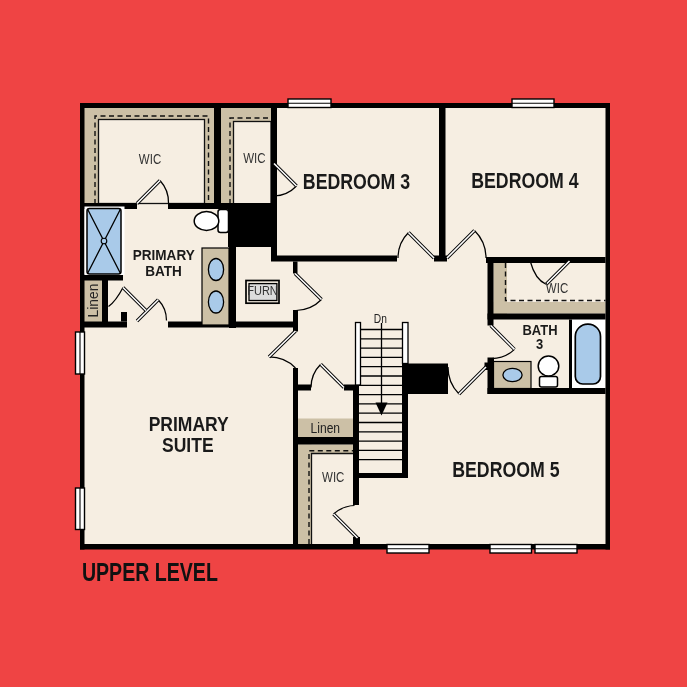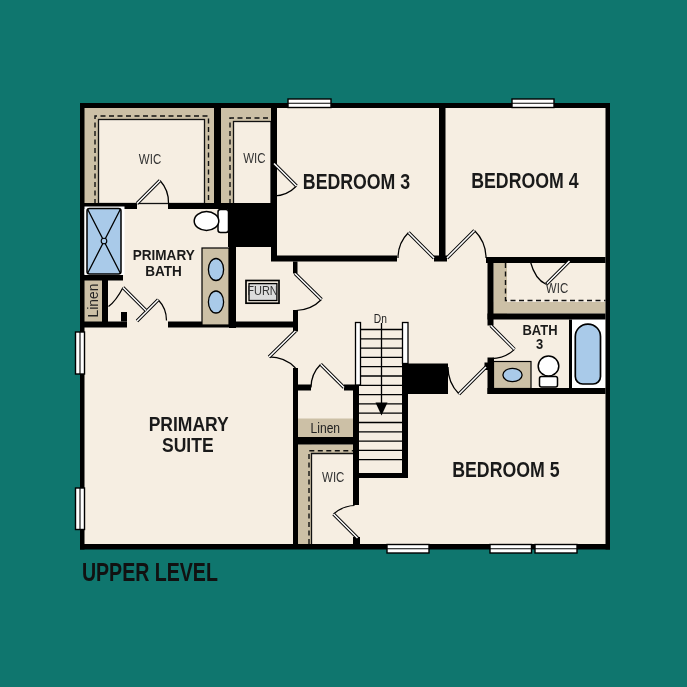--- a/index.html
+++ b/index.html
@@ -1,16 +1,16 @@
 <!DOCTYPE html>
 <html><head>
 <meta charset="utf-8">
 <style>
 html,body{margin:0;padding:0;background:#ffffff;}
-#page{position:relative;width:687px;height:687px;background:#0f766e;overflow:hidden;
+#page{position:relative;width:687px;height:687px;background:#ef4444;overflow:hidden;
 font-family:"Liberation Sans",sans-serif;}
 svg{position:absolute;left:0;top:0;}
 text{font-family:"Liberation Sans",sans-serif;fill:#1a1a1a;}
 .rm{font-weight:bold;font-size:21.9px;}
 .sm{font-size:14px;fill:#333;}
 .md{font-weight:bold;font-size:15px;}
 </style>
 </head>
 <body>
 <div id="page">

